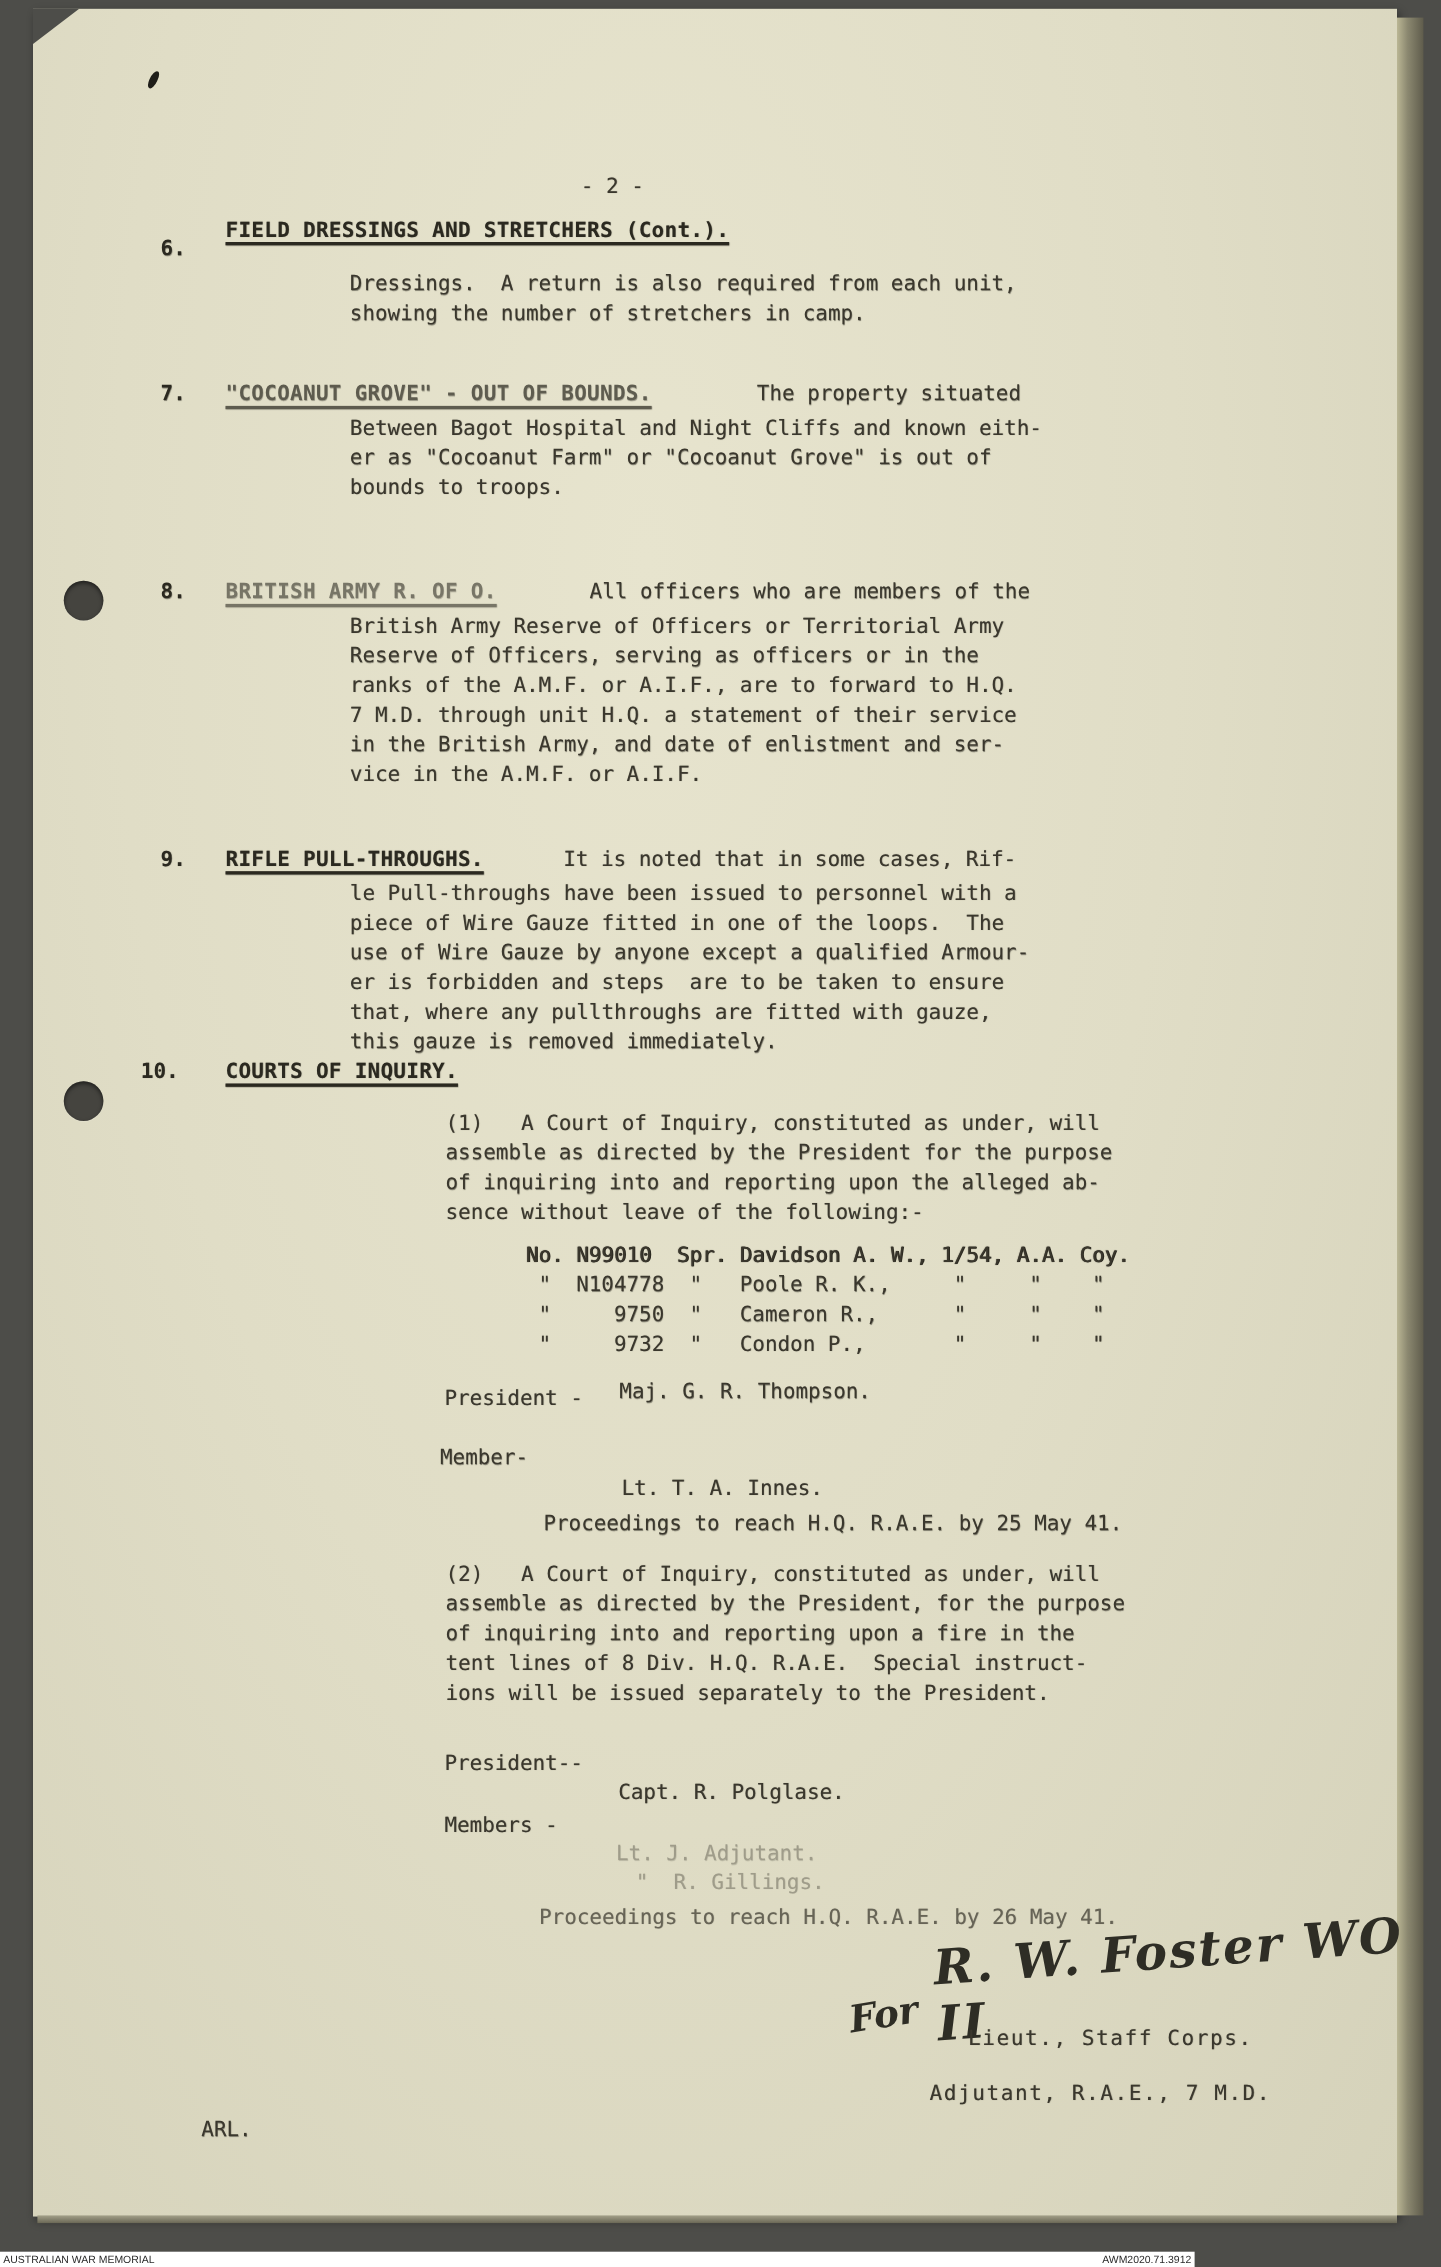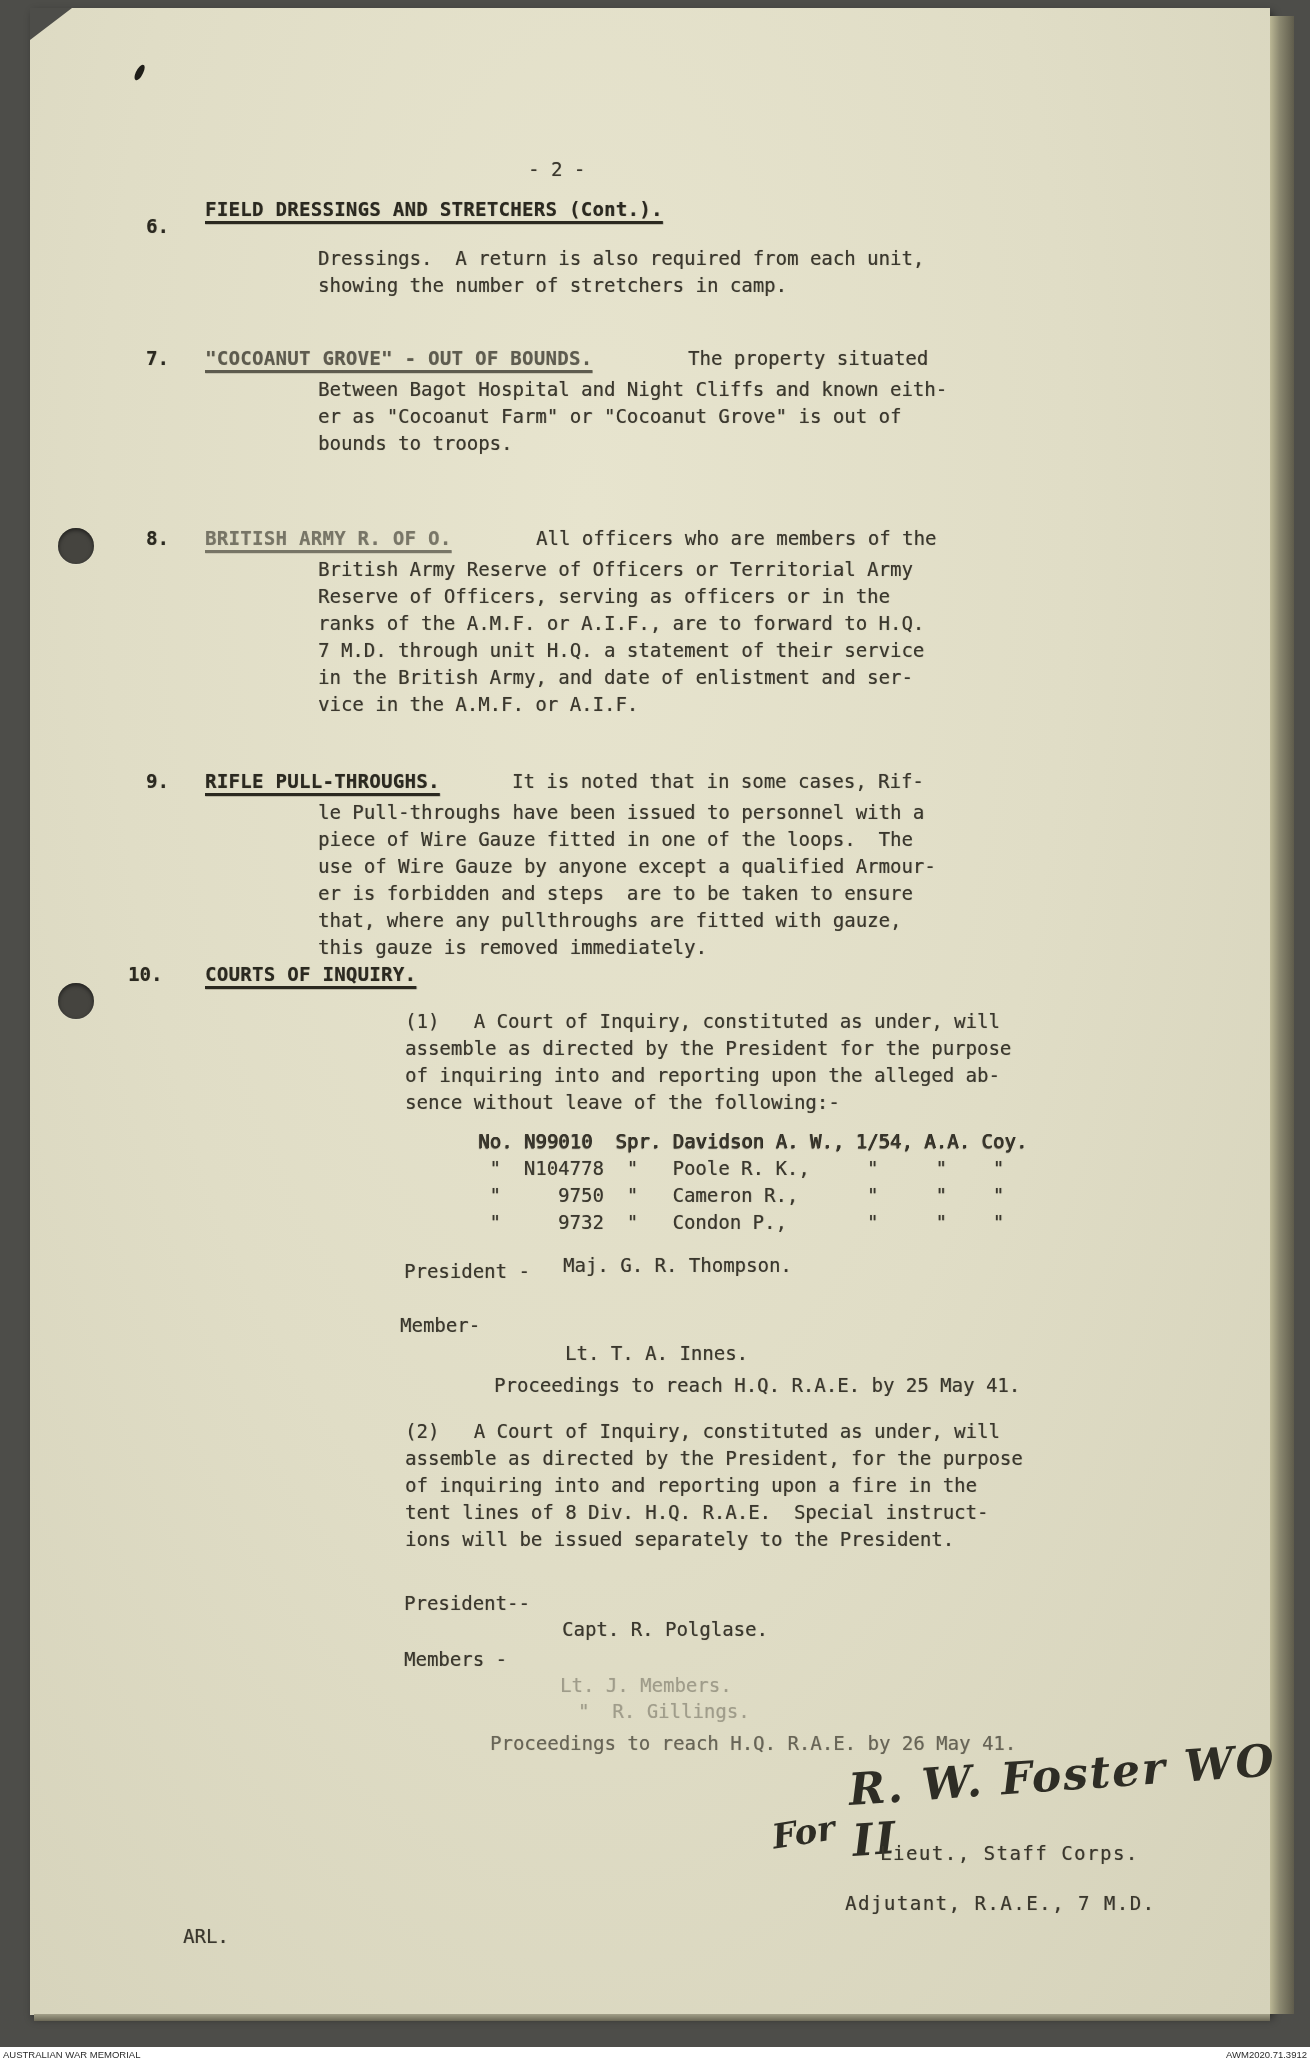--- a/index.html
+++ b/index.html
@@ -53,21 +53,21 @@
   .washed { opacity:0.58; filter:blur(0.3px); }
   .faint  { opacity:0.38; filter:blur(0.4px); }
   .overstruck { font-weight:normal; text-shadow:0.8px 0 0 #2b2920, 0 0.6px 1px rgba(40,38,30,0.8); }
   .script {
     position:absolute; font-family:"DejaVu Serif", serif;
     font-style:italic; font-weight:bold; color:#2e2d25;
   }
   .sig-main { font-size:44px; letter-spacing:2px; transform:rotate(-4deg); }
   .sig-for  { font-size:34px; transform:rotate(-9deg); }
   .footer-bar {
-    position:absolute; left:0; top:2047px; width:1310px; height:14px;
+    position:absolute; left:0; top:2047px; width:1086px; height:14px;
     background:#ffffff; display:flex; justify-content:space-between; align-items:center;
     font-family:"Liberation Sans", sans-serif; font-size:9.5px; color:#2b2b2b;
     padding:0 3px; box-sizing:border-box;
   }
 </style>
 </head>
 <body>
 
 <div class="paper"></div>
 <div class="edge-strip"></div>
@@ -130,21 +130,21 @@
 <div class="tw" style="left:494px; top:1372px;">Proceedings to reach H.Q. R.A.E. by 25 May 41.</div>
 
 <div class="tw" style="left:405px; top:1418px;">(2)   A Court of Inquiry, constituted as under, will
 assemble as directed by the President, for the purpose
 of inquiring into and reporting upon a fire in the
 tent lines of 8 Div. H.Q. R.A.E.  Special instruct-
 ions will be issued separately to the President.</div>
 <div class="tw" style="left:404px; top:1590px;">President--</div>
 <div class="tw" style="left:562px; top:1616px;">Capt. R. Polglase.</div>
 <div class="tw" style="left:404px; top:1646px;">Members -</div>
-<div class="tw faint" style="left:560px; top:1672px;">Lt. J. Members.</div>
+<div class="tw faint" style="left:560px; top:1672px;">Lt. J. Adjutant.</div>
 <div class="tw faint" style="left:578px; top:1698px;">"  R. Gillings.</div>
 <div class="tw dim" style="left:490px; top:1730px;">Proceedings to reach H.Q. R.A.E. by 26 May 41.</div>
 
 <div class="script sig-main" style="left:850px; top:1748px;">R. W. Foster  WO II</div>
 <div class="script sig-for" style="left:772px; top:1812px;">For</div>
 <div class="tw" style="left:880px; top:1840px; letter-spacing:1.5px;">Lieut., Staff Corps.</div>
 <div class="tw" style="left:845px; top:1890px; letter-spacing:1.5px;">Adjutant, R.A.E., 7 M.D.</div>
 
 <div class="tw" style="left:183px; top:1923px;">ARL.</div>
 

